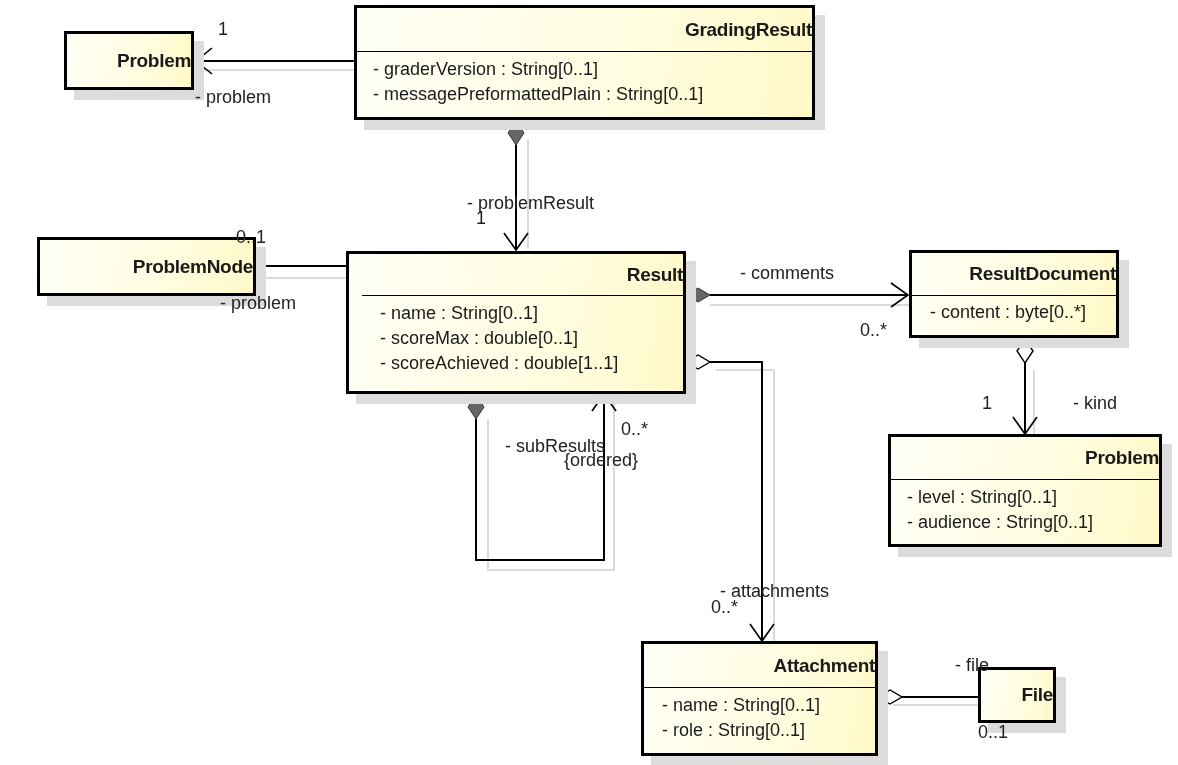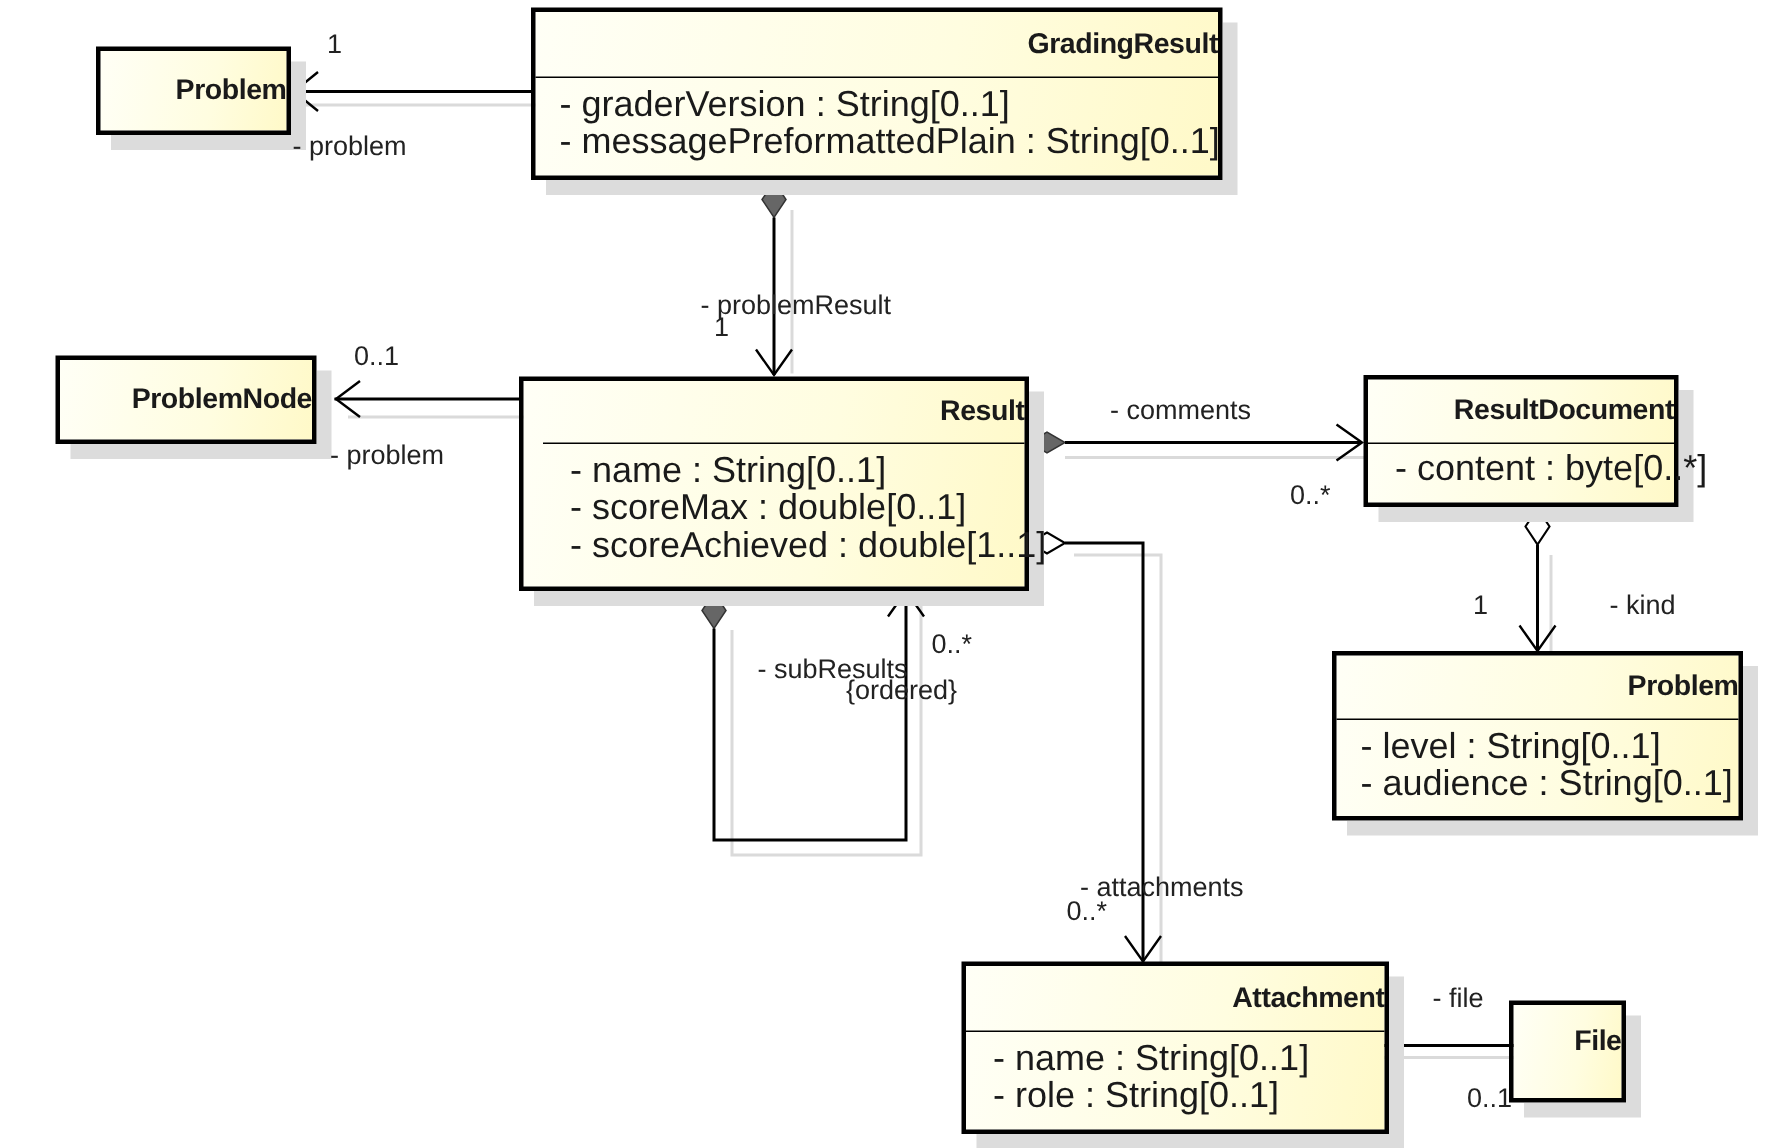--- a/index.html
+++ b/index.html
@@ -3,21 +3,21 @@
 <meta charset="utf-8">
 <style>
   html, body { margin: 0; padding: 0; background: #ffffff; }
   body { width: 1178px; height: 765px; position: relative; overflow: hidden;
          font-family: "Liberation Sans", "DejaVu Sans", sans-serif; color: #1a1a1a; }
   #diagram { position: absolute; left: 0; top: 0; width: 1178px; height: 765px; }
   .cls { position: absolute; box-sizing: border-box; border: 3px solid #000;
          background: linear-gradient(100deg, #fffff6 0%, #fffde0 60%, #fff9c8 100%);
          box-shadow: 10px 10px 0 0 #dcdcdc; }
   .cls .hdr { font-weight: bold; text-align: right; font-size: 19px; letter-spacing: -0.3px; }
-  .cls .attrs { border-top: 1.5px solid #000; padding: 5px 0 0 16px; font-size: 24px; line-height: 25px; white-space: nowrap; }
+  .cls .attrs { border-top: 1.5px solid #000; padding: 5px 0 0 16px; font-size: 18px; line-height: 25px; white-space: nowrap; }
   .lbl { position: absolute; font-size: 18px; white-space: nowrap; color: #222; }
 </style>
 </head>
 <body>
 
 <svg id="diagram" width="1178" height="765" viewBox="0 0 1178 765">
   <g fill="none" stroke="#dadada" stroke-width="2">
     <line x1="201" y1="70" x2="366" y2="70"></line>
     <line x1="528" y1="140" x2="528" y2="249"></line>
     <line x1="232" y1="278" x2="358" y2="278"></line>
@@ -80,21 +80,21 @@
 </div>
 
 <div class="cls" style="left:354px; top:5px; width:461px; height:115px;">
   <div class="hdr" style="line-height:43px;">GradingResult</div>
   <div class="attrs">
     <div>- graderVersion : String[0..1]</div>
     <div>- messagePreformattedPlain : String[0..1]</div>
   </div>
 </div>
 
-<div class="cls" style="left:37px; top:237px; width:174px; height:59px;">
+<div class="cls" style="left:37px; top:237px; width:219px; height:59px;">
   <div class="hdr" style="line-height:53px;">ProblemNode</div>
 </div>
 
 <div class="cls" style="left:346px; top:251px; width:340px; height:143px;padding-left:13px;">
   <div class="hdr" style="line-height:41px;">Result</div>
   <div class="attrs" style="padding-left:18px;">
     <div>- name : String[0..1]</div>
     <div>- scoreMax : double[0..1]</div>
     <div>- scoreAchieved : double[1..1]</div>
   </div>
@@ -108,29 +108,29 @@
 </div>
 
 <div class="cls" style="left:888px; top:434px; width:274px; height:113px;">
   <div class="hdr" style="line-height:42px;">Problem</div>
   <div class="attrs" style="padding-left:16px;">
     <div>- level : String[0..1]</div>
     <div>- audience : String[0..1]</div>
   </div>
 </div>
 
-<div class="cls" style="left:641px; top:641px; width:285px; height:115px;">
+<div class="cls" style="left:641px; top:641px; width:237px; height:115px;">
   <div class="hdr" style="line-height:43px;">Attachment</div>
   <div class="attrs" style="padding-left:18px;">
     <div>- name : String[0..1]</div>
     <div>- role : String[0..1]</div>
   </div>
 </div>
 
-<div class="cls" style="left:1006px; top:667px; width:78px; height:68px;">
+<div class="cls" style="left:978px; top:667px; width:78px; height:56px;">
   <div class="hdr" style="line-height:50px;">File</div>
 </div>
 
 <span class="lbl" style="left:218px; top:19px;">1</span>
 <span class="lbl" style="left:195px; top:87px;">- problem</span>
 
 <span class="lbl" style="left:467px; top:193px;">- problemResult</span>
 <span class="lbl" style="left:476px; top:208px;">1</span>
 
 <span class="lbl" style="left:236px; top:227px;">0..1</span>

